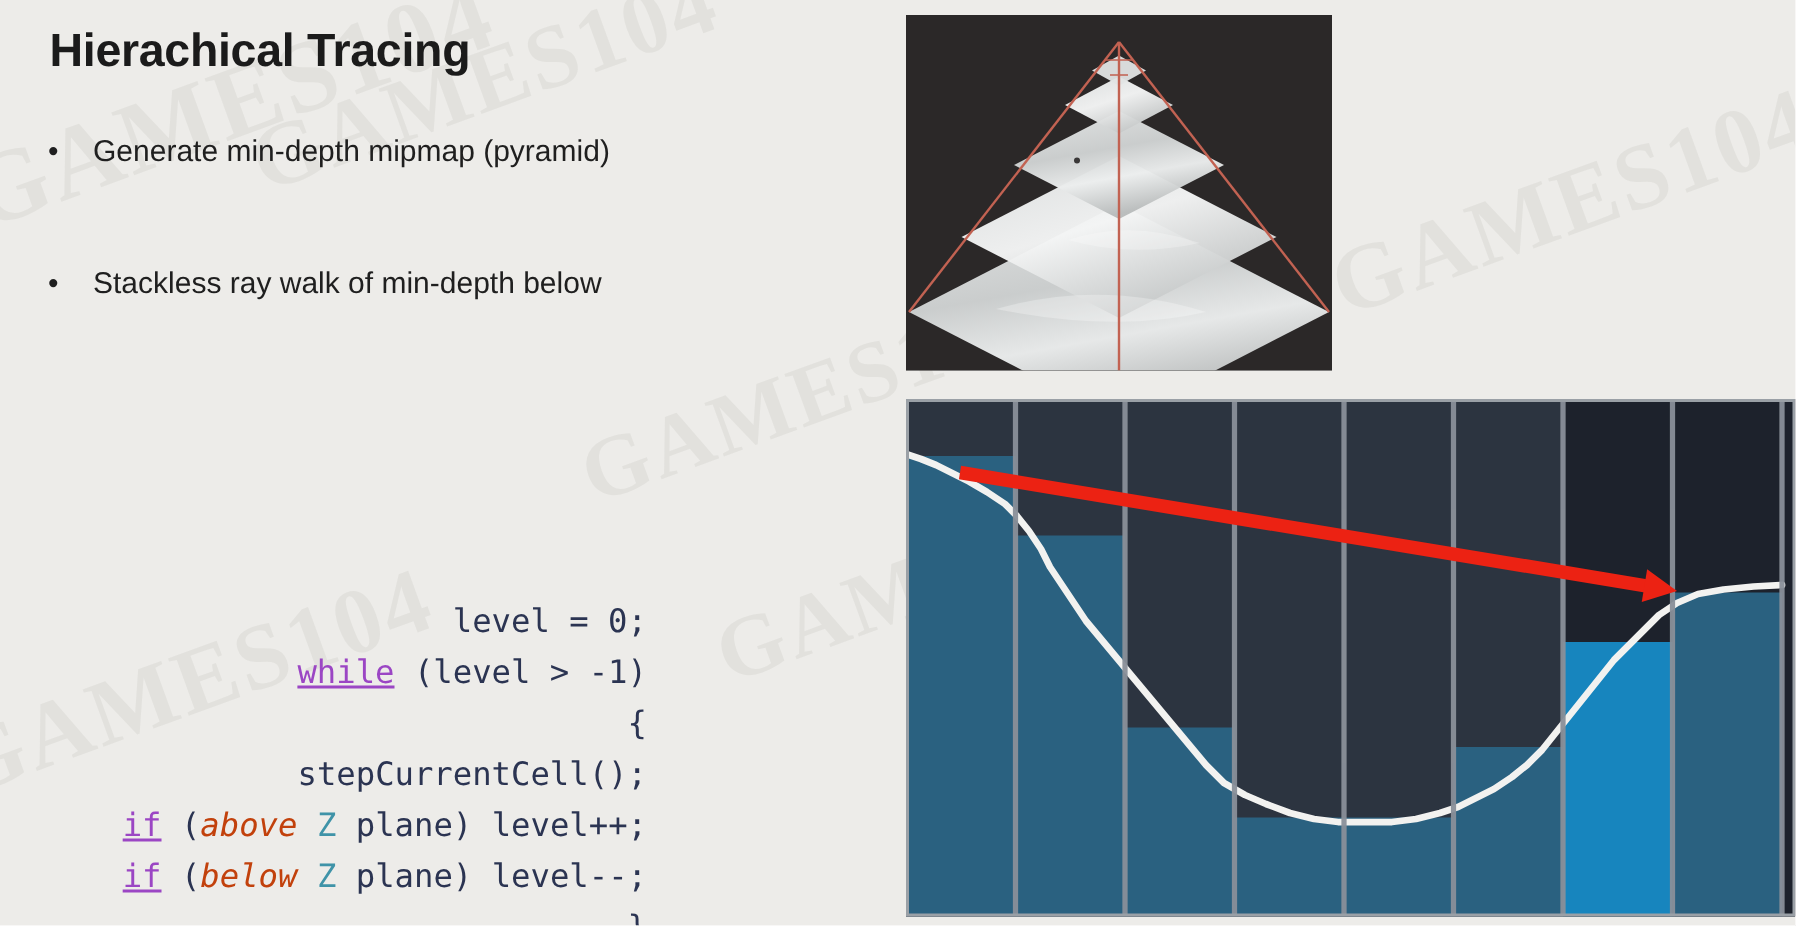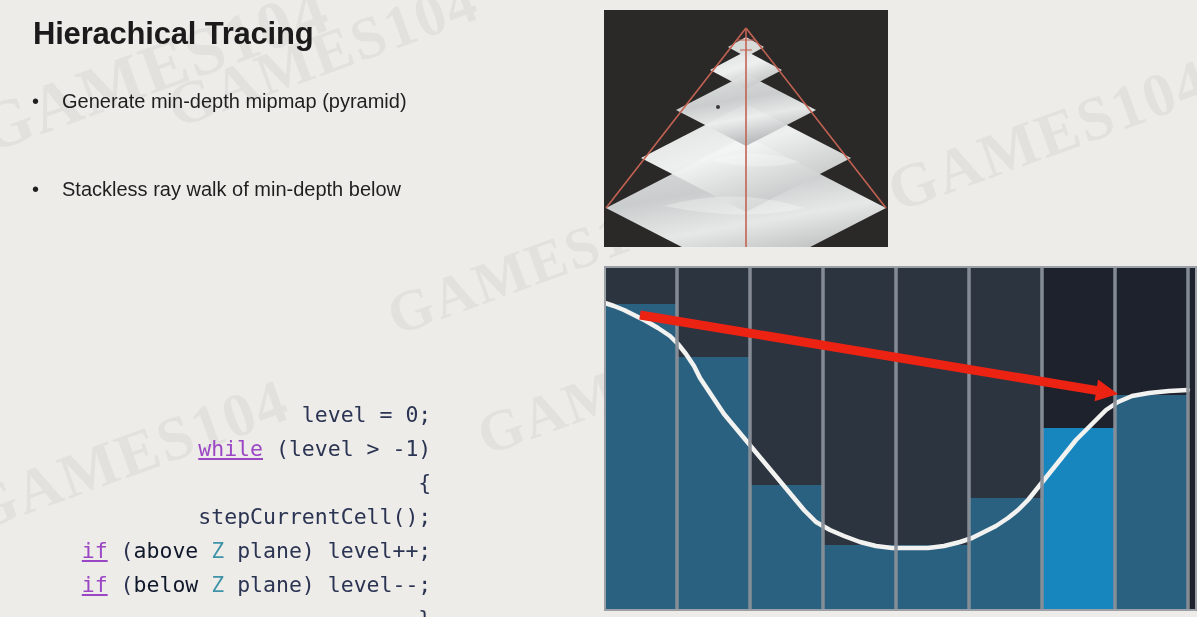--- a/index.html
+++ b/index.html
@@ -81,21 +81,21 @@
     left: 30px;
     top: 296px;
     font-family: "DejaVu Sans Mono", "Liberation Mono", monospace;
     font-size: 21.5px;
     line-height: 34px;
     white-space: pre;
     color: #2b3452;
   }
   .code-line { position: relative; height: 34px; text-align: right; }
   .kw      { color: #9b46c4; text-decoration: underline; }
-  .kwi     { color: #0f172a; }
+  .kwi     { color: #c2410c; font-style: italic; }
   .id      { color: #2b3452; }
   .num     { color: #2b3452; }
   .type    { color: #3f93a8; }
 
   
   .pyramid-fig {
     position: absolute;
     left: 604px;
     top: 10px;
     width: 284px;

